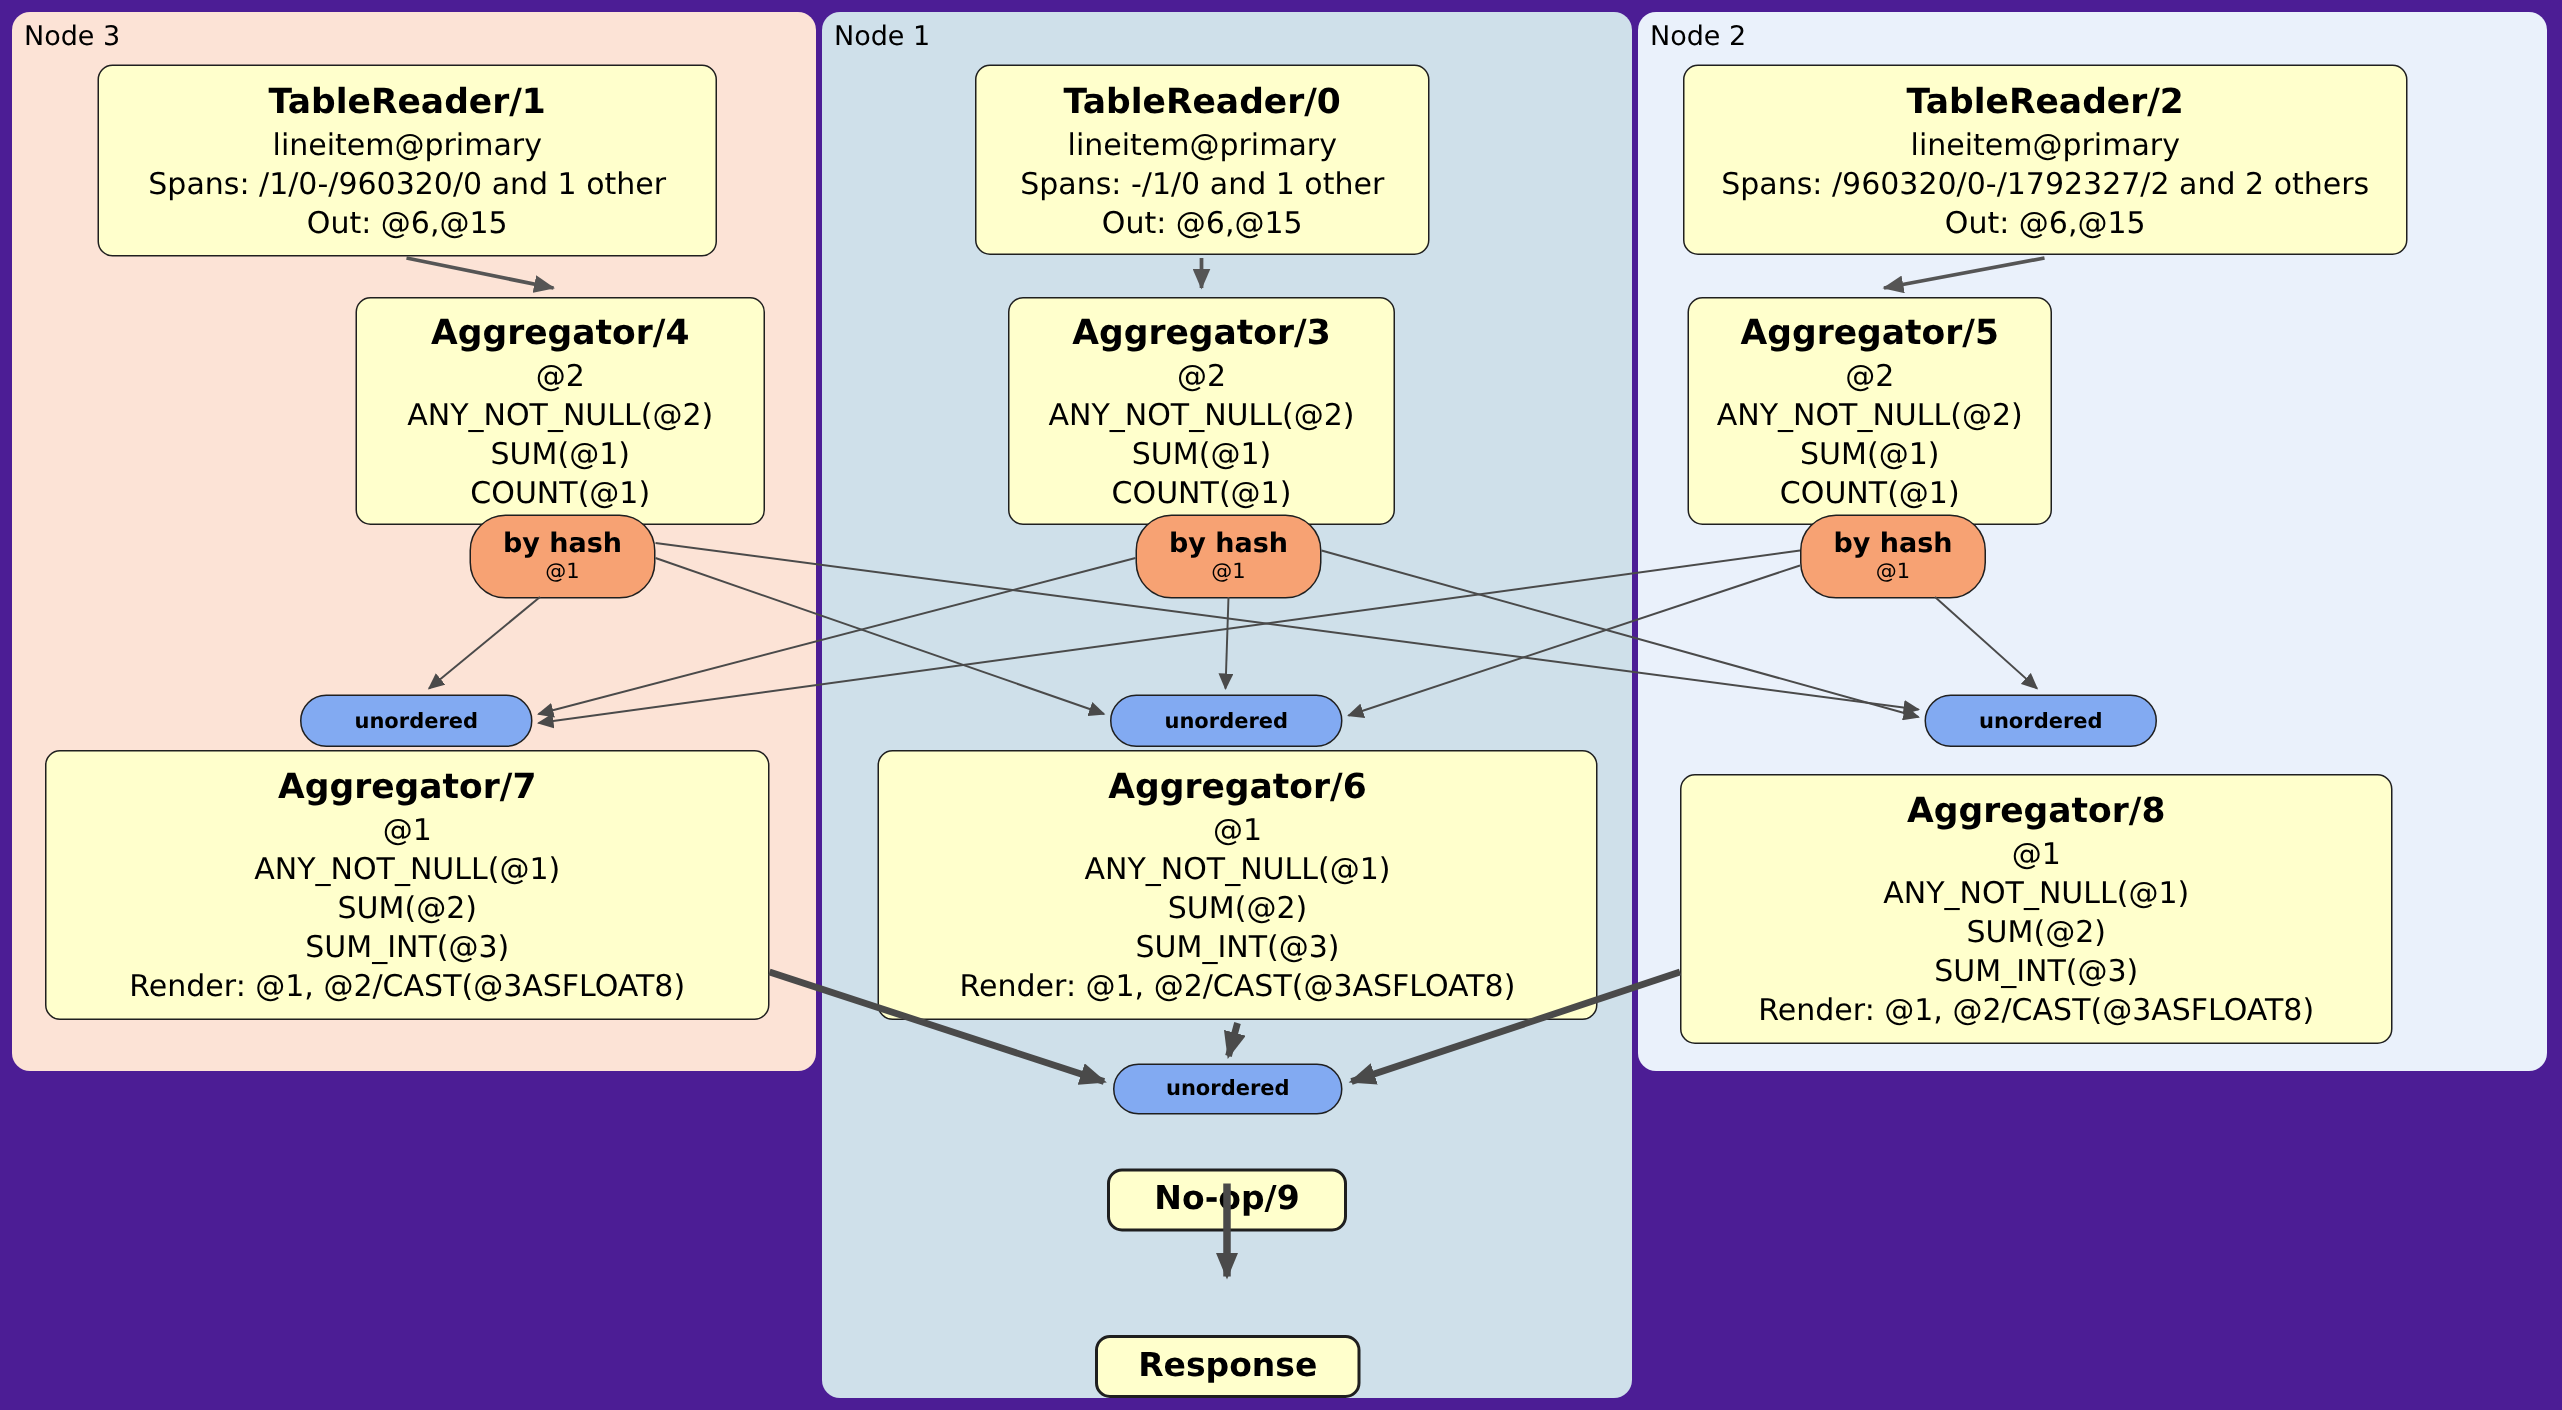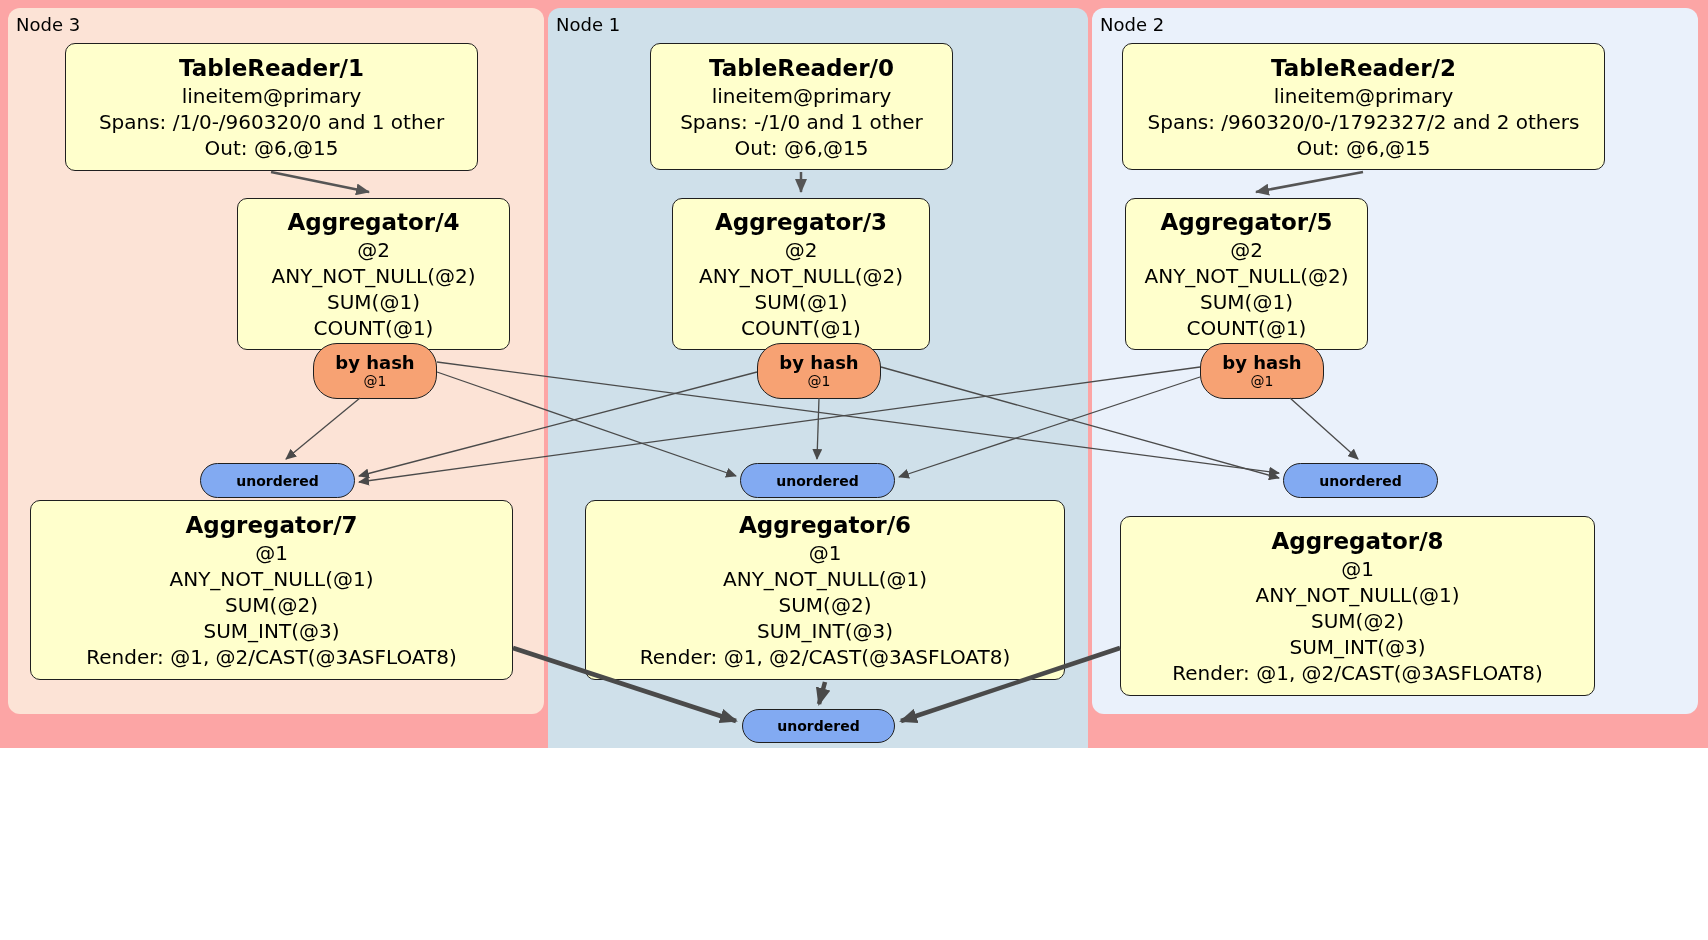--- a/index.html
+++ b/index.html
@@ -1,17 +1,17 @@
 <!DOCTYPE html>
 <html><head>
 <meta charset="utf-8">
 <style>
   html,body{margin:0;padding:0;background:#ffffff;}
   body{font-family:"DejaVu Sans","Liberation Sans",sans-serif;}
-  #stage{position:relative;width:1708px;height:748px;overflow:hidden;background:#fca5a5;}
+  #stage{position:relative;width:1708px;height:940px;overflow:hidden;background:#4c1d95;}
 
   .region{position:absolute;border-radius:12px;}
   .region-label{position:absolute;left:8px;top:6px;font-size:18px;color:#000;white-space:nowrap;}
 
   .pbox{
     position:absolute;background:#ffffcc;border:1.6px solid #1f1f1f;border-radius:10px;
     display:flex;flex-direction:column;justify-content:center;align-items:center;
     text-align:center;box-sizing:border-box;padding:4px 6px;z-index:3;
   }
   .ptitle{font-size:23px;font-weight:bold;color:#000;line-height:30px;white-space:nowrap;}

